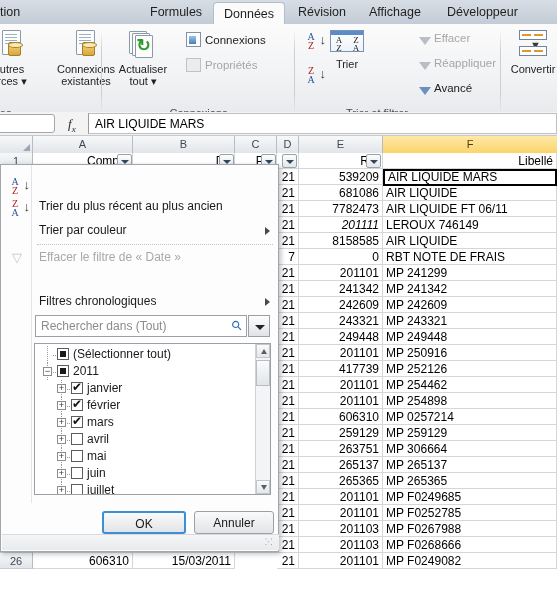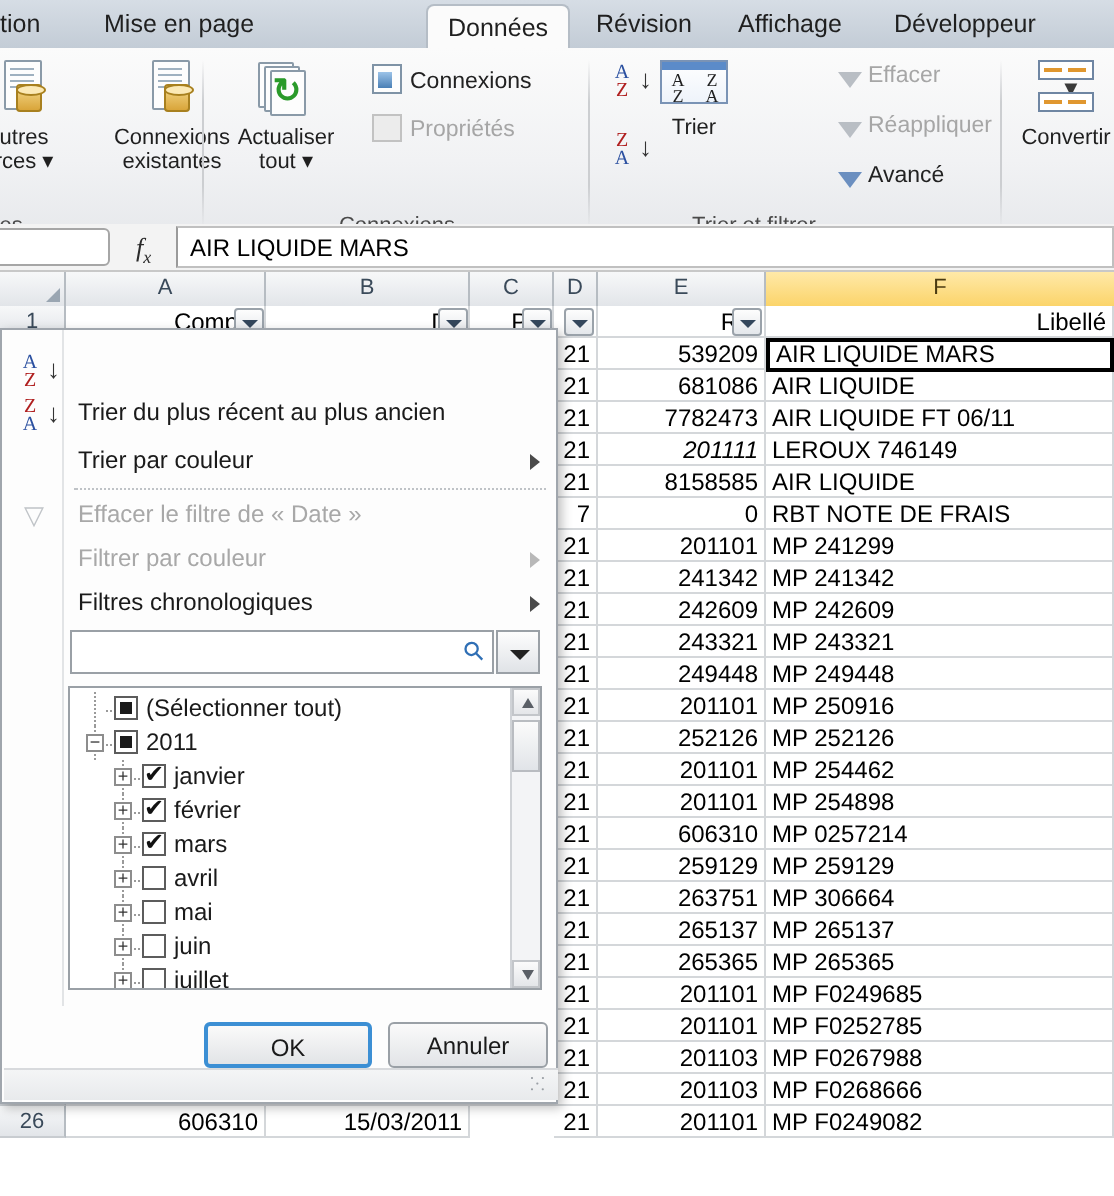--- a/index.html
+++ b/index.html
@@ -333,21 +333,21 @@
     border-top:1px solid #d8dadd;
   }
 </style>
 </head>
 <body>
 
 <div id="ribbon-area">
 
   <div id="tabstrip">
     <div class="tab" style="left:-10px;">tion</div>
-    <div class="tab" style="left:42px;">Mise en page</div>
+    <div class="tab" style="left:140px;">Formules</div>
     <div class="tab active" style="left:213px;">Données</div>
     <div class="tab" style="left:288px;">Révision</div>
     <div class="tab" style="left:437px;">Développeur</div>
     <div class="tab" style="left:359px;">Affichage</div>
   </div>
 
   <div id="ribbon-body">
 
     <div class="grp" style="left:-28px; width:128px;">
       <div class="bigbtn" style="left:14px; top:6px; width:52px;">
@@ -577,21 +577,21 @@
       <div class="cell r" style="top: 209px; left: 133px; width: 102px;"></div>
       <div class="cell r" style="top: 209px; left: 235px; width: 42px;">50916</div>
       <div class="cell r" style="top: 209px; left: 277px; width: 22px;">21</div>
       <div class="cell r" style="top: 209px; left: 299px; width: 84px;">201101</div>
       <div class="cell l" style="top: 209px; left: 383px; width: 174px;">MP 250916</div>
       <div class="rowh" style="top: 225px;">14</div>
       <div class="cell r" style="top: 225px; left: 33px; width: 100px;"></div>
       <div class="cell r" style="top: 225px; left: 133px; width: 102px;"></div>
       <div class="cell r" style="top: 225px; left: 235px; width: 42px;">52126</div>
       <div class="cell r" style="top: 225px; left: 277px; width: 22px;">21</div>
-      <div class="cell r" style="top: 225px; left: 299px; width: 84px;">252126</div>
+      <div class="cell r" style="top: 225px; left: 299px; width: 84px;">417739</div>
       <div class="cell l" style="top: 225px; left: 383px; width: 174px;">MP 252126</div>
       <div class="rowh" style="top: 241px;">15</div>
       <div class="cell r" style="top: 241px; left: 33px; width: 100px;"></div>
       <div class="cell r" style="top: 241px; left: 133px; width: 102px;"></div>
       <div class="cell r" style="top: 241px; left: 235px; width: 42px;">54462</div>
       <div class="cell r" style="top: 241px; left: 277px; width: 22px;">21</div>
       <div class="cell r" style="top: 241px; left: 299px; width: 84px;">201101</div>
       <div class="cell l" style="top: 241px; left: 383px; width: 174px;">MP 254462</div>
       <div class="rowh" style="top: 257px;">16</div>
       <div class="cell r" style="top: 257px; left: 33px; width: 100px;"></div>
@@ -694,31 +694,28 @@
     <span class="submenu-arrow"></span>
   </div>
 
   <div class="mi" style="top:31px;">Trier du plus récent au plus ancien</div>
 
   <div class="mi-sep" style="top:79px;"></div>
 
   <div class="gicon clearfilter" style="top:84px;">▽</div>
   <div class="mi dis" style="top:82px;">Effacer le filtre de « Date »</div>
 
-  <div class="mi dis" style="top:104px;">
-    <span>Filtrer par couleur</span>
-    <span class="submenu-arrow"></span>
-  </div>
 
   <div class="mi" style="top:126px;">
     <span>Filtres chronologiques</span>
     <span class="submenu-arrow"></span>
   </div>
 
   <div id="search-box" title="Rechercher dans (Tout)">
+    <span id="search-text">Rechercher dans (Tout)</span>
     <span id="search-mag">⚲</span>
   </div>
   <div id="search-drop"></div>
 
   <div id="tree-box">
     <div id="tree-items">
         <div class="guide" style="left: 12px; top: 2px; height: 17px;"></div>
         <div class="guide-h" style="left: 18px; width: 5px; top: 11px;"></div>
         <div class="cbx partial" style="left: 22px; top: 4px;"></div>
         <div class="tlabel" style="left: 38px; top: 2px;">(Sélectionner tout)</div>

